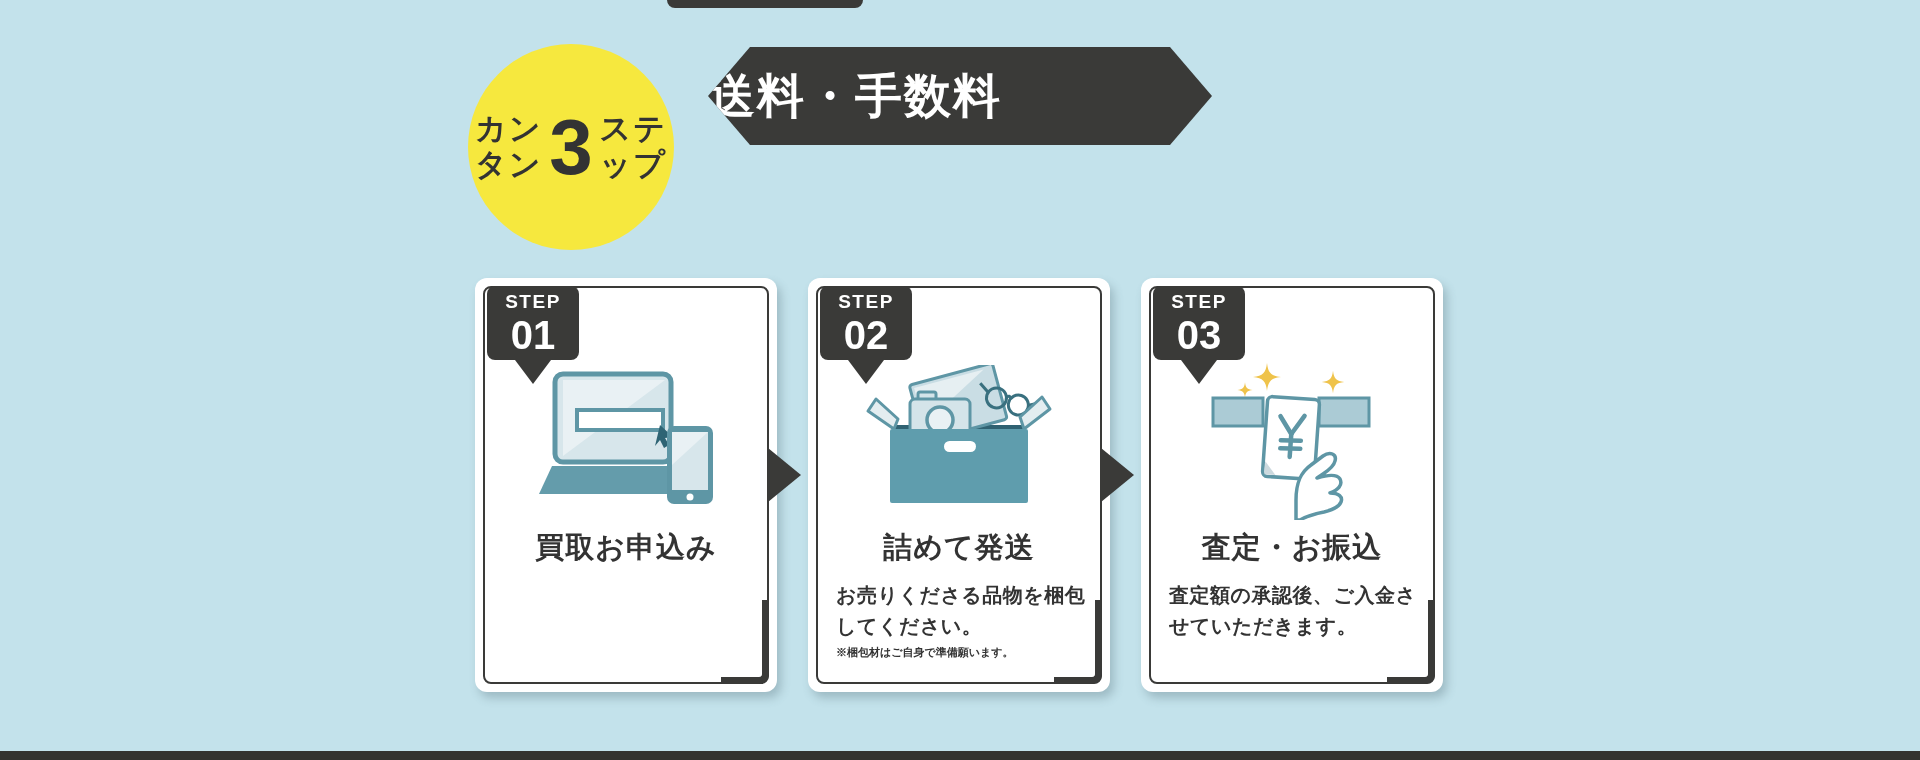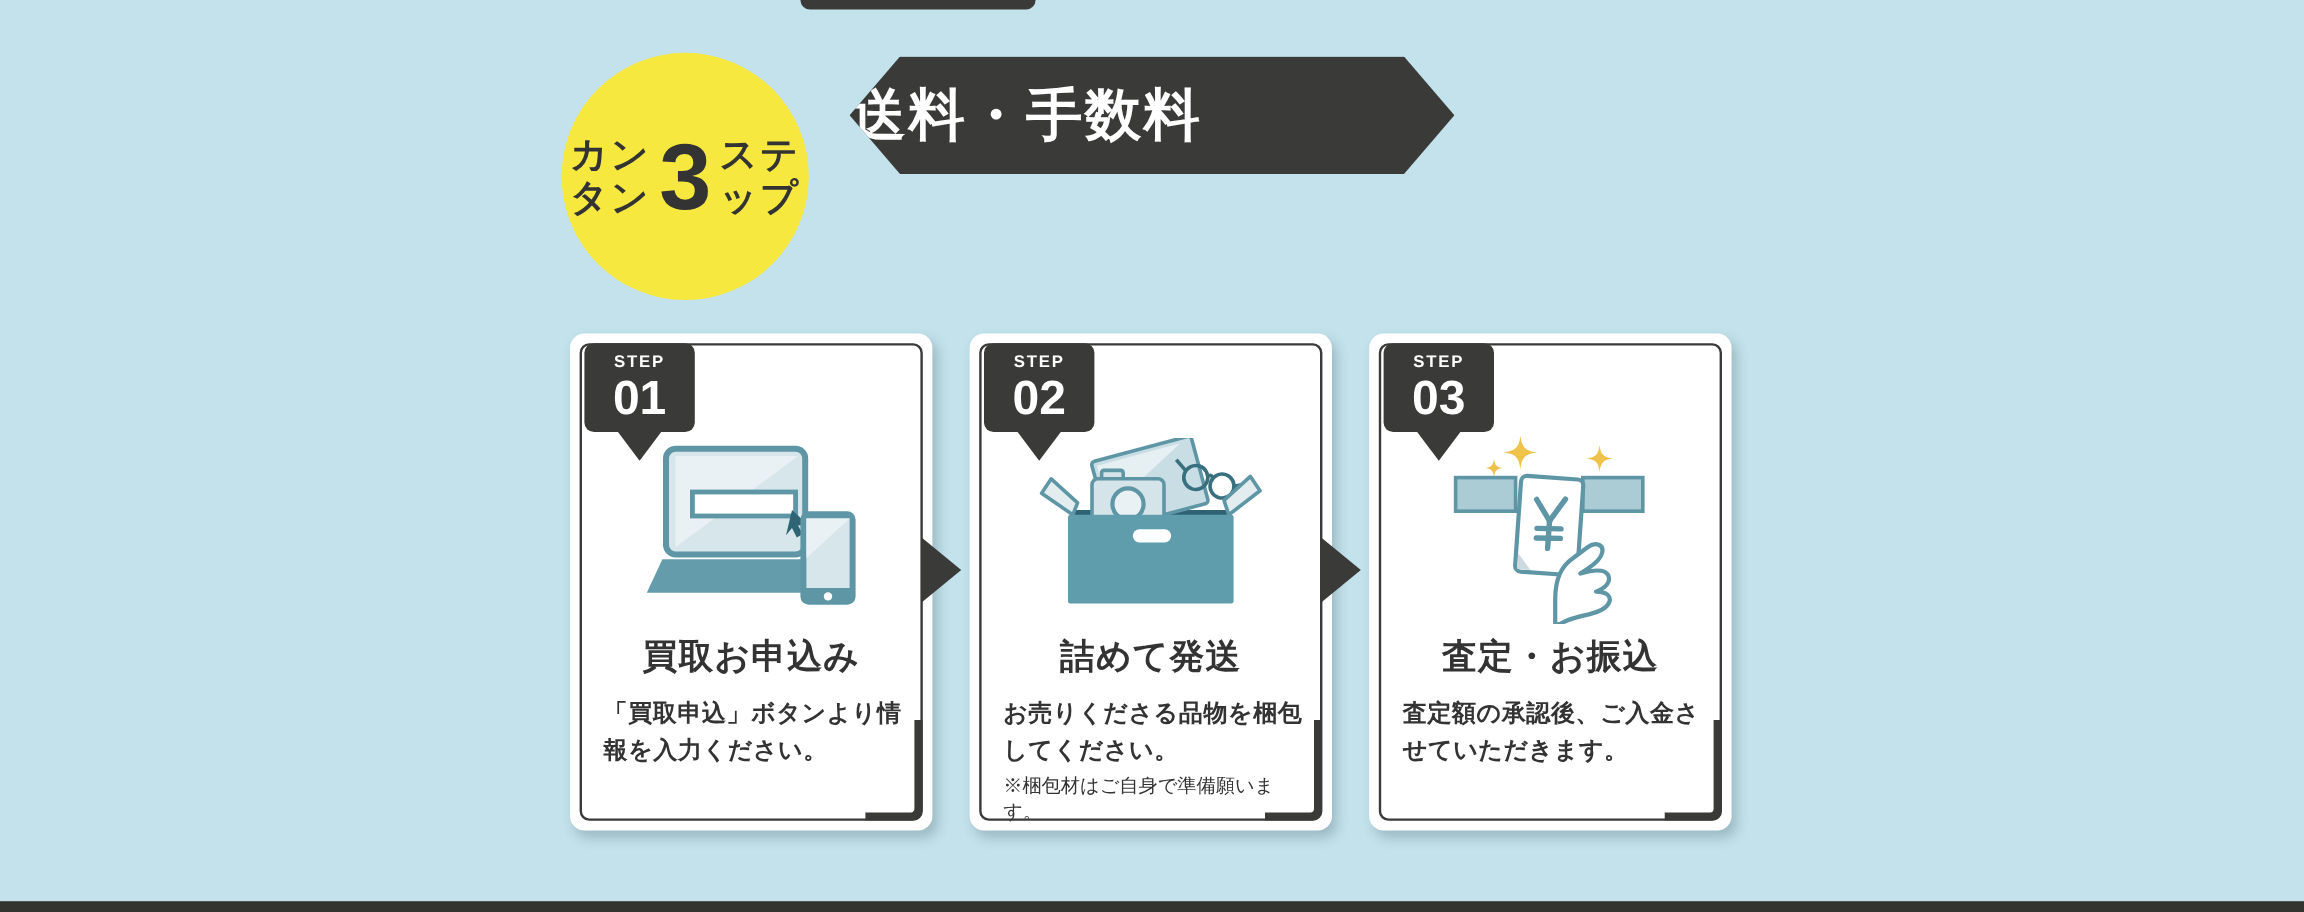--- a/index.html
+++ b/index.html
@@ -38,30 +38,30 @@
                    border-bottom-right-radius:10px; pointer-events:none; }
 
   
   .step-badge { position:absolute; left:12px; top:8px; width:92px; height:74px;
                 background:#3a3a38; border-radius:8px; color:#fff; z-index:2;
                 display:flex; flex-direction:column; align-items:center; justify-content:center; }
   .step-badge::after { content:""; position:absolute; top:100%; left:50%;
                        transform:translateX(-50%); width:0; height:0;
                        border-left:18px solid transparent; border-right:18px solid transparent;
                        border-top:24px solid #3a3a38; }
-  .step-label  { font-size:14px; font-weight:bold; letter-spacing:1.5px; line-height:1; margin-bottom:4px; }
+  .step-label  { font-size:19px; font-weight:bold; letter-spacing:1.5px; line-height:1; margin-bottom:4px; }
   .step-number { font-size:40px; font-weight:bold; line-height:1; }
 
   .illust { margin-top:86px; height:152px; display:flex; align-items:center; justify-content:center; }
 
   .card-title { text-align:center; font-size:29px; font-weight:bold; color:#333;
                 letter-spacing:1px; margin-top:12px; }
   .card-desc  { margin:12px 24px 0 28px; font-size:20px; font-weight:600; color:#333;
                 line-height:1.55; letter-spacing:0.5px; }
-  .card-note  { margin:3px 24px 0 28px; font-size:16px; font-weight:400; color:#333;
+  .card-note  { margin:3px 24px 0 28px; font-size:11px; font-weight:700; color:#333;
                 line-height:1.4; }
 
   
   .arrow { position:absolute; top:170px; width:0; height:0;
            border-top:27px solid transparent; border-bottom:27px solid transparent;
            border-left:33px solid #3a3a38; }
   .arrow-1 { left:293px; }
   .arrow-2 { left:626px; }
 
   .bottom-strip { position:absolute; bottom:0; left:0; width:100%; height:9px; background:#33332f; }
@@ -99,21 +99,20 @@
           <rect x="46" y="40" width="86" height="20" fill="#ffffff" stroke="#5e96a5" stroke-width="4"></rect>
           <path d="M129 55 l13 12 -8 1 4 7 -5 3 -4 -8 -5 6 z" fill="#2e6474"></path>
           <polygon points="8,124 158,124 147,96 21,96" fill="#649cab"></polygon>
           <rect x="136" y="56" width="46" height="78" rx="7" fill="#5e96a5"></rect>
           <rect x="141" y="62" width="36" height="58" fill="#d7e6eb"></rect>
           <polygon points="141,62 177,62 141,95" fill="#e9f1f4"></polygon>
           <circle cx="159" cy="127" r="3.5" fill="#ffffff"></circle>
         </svg>
       </div>
       <h3 class="card-title">買取お申込み</h3>
-      <p class="card-desc">「買取申込」ボタンより情報を入力ください。</p>
       <p class="card-note"></p>
     </div>
 
     <div class="card">
       <div class="card-border"></div>
       <div class="corner-accent"></div>
       <div class="step-badge">
         <span class="step-label">STEP</span>
         <span class="step-number">02</span>
       </div>

